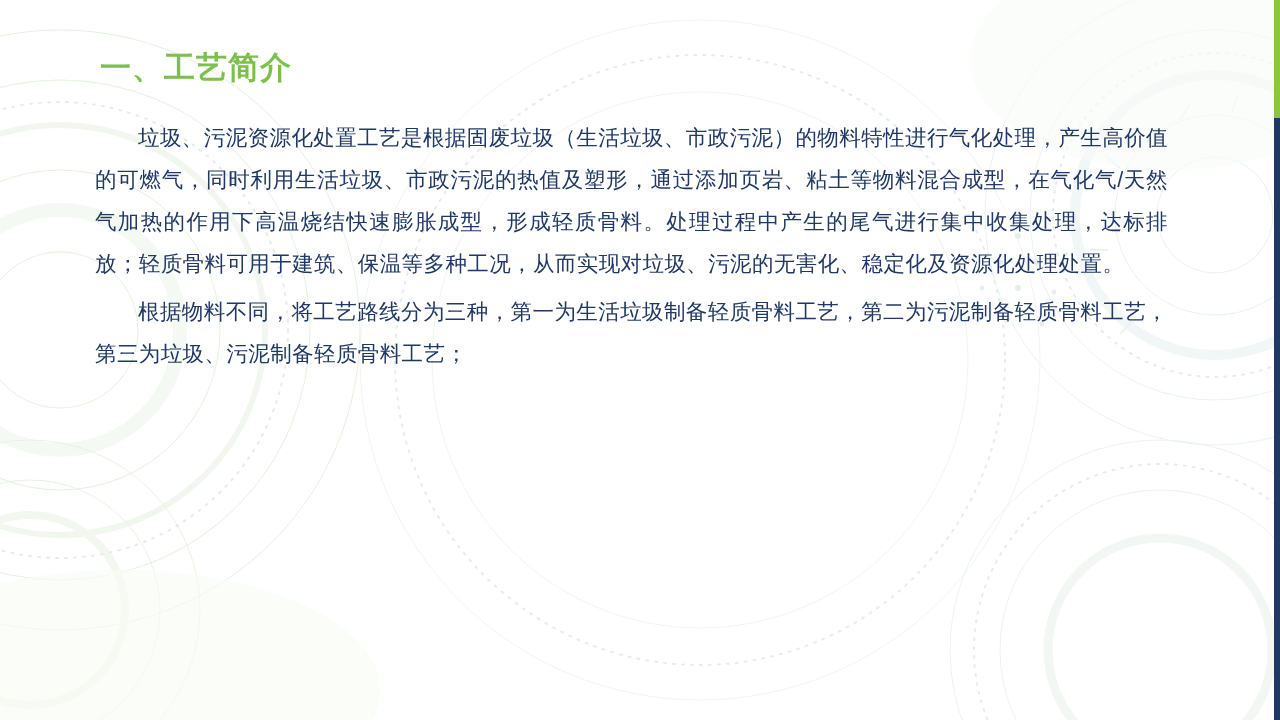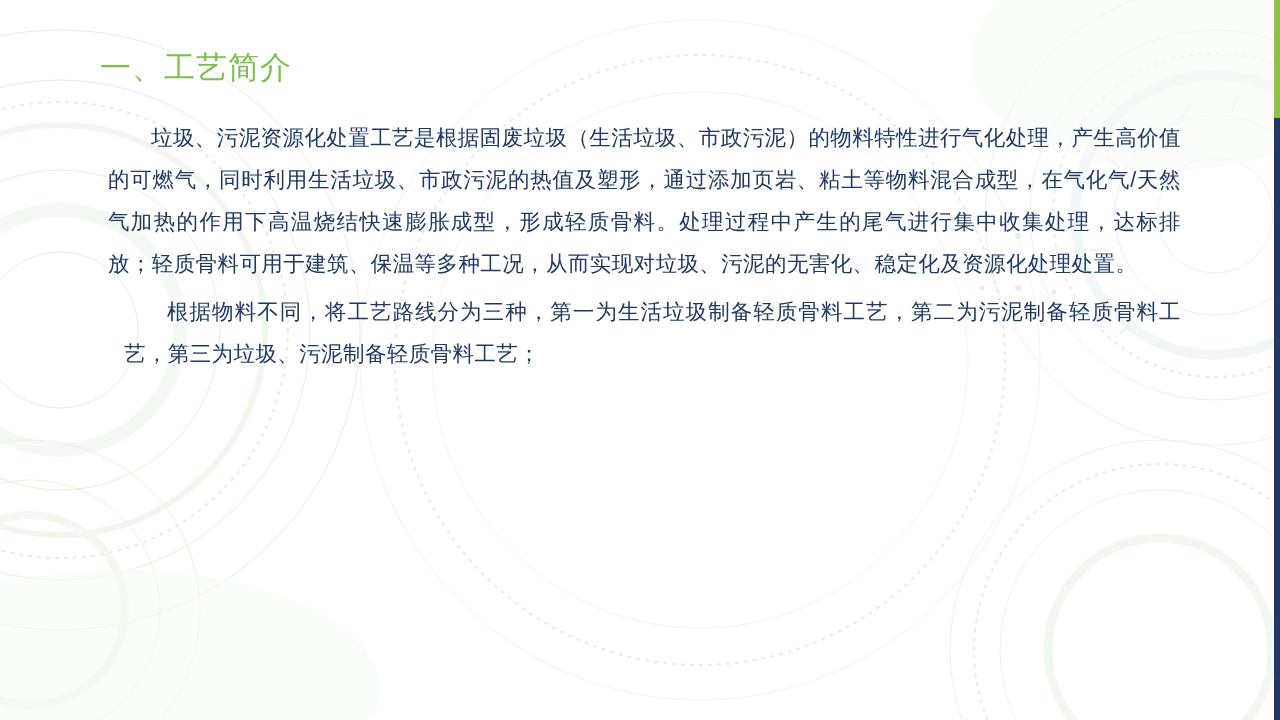--- a/index.html
+++ b/index.html
@@ -50,45 +50,44 @@
     height: 602px;
     background: #1f3864;
   }
 
   
   .heading {
     position: absolute;
     left: 100px;
     top: 47px;
     font-size: 31px;
-    font-weight: normal;
+    font-weight: bold;
     color: #7cc04b;
     letter-spacing: 1px;
     white-space: nowrap;
   }
 
   
   .content {
     position: absolute;
-    left: 108px;
+    left: 95px;
     top: 117px;
     width: 1073px;
   }
   .para {
     color: #1f3864;
     font-size: 21.5px;
     line-height: 42px;
     text-align: justify;
     text-indent: 2em;
     margin: 0 0 6px 0;
     letter-spacing: 0.4px;
   }
   .para.last {
     margin-bottom: 0;
-    margin-left: 16px;
   }
 </style>
 </head>
 <body>
 
 <div class="slide">
 
   <div class="bg-deco">
     <svg width="1280" height="720" viewBox="0 0 1280 720" aria-hidden="true">
       <defs>

